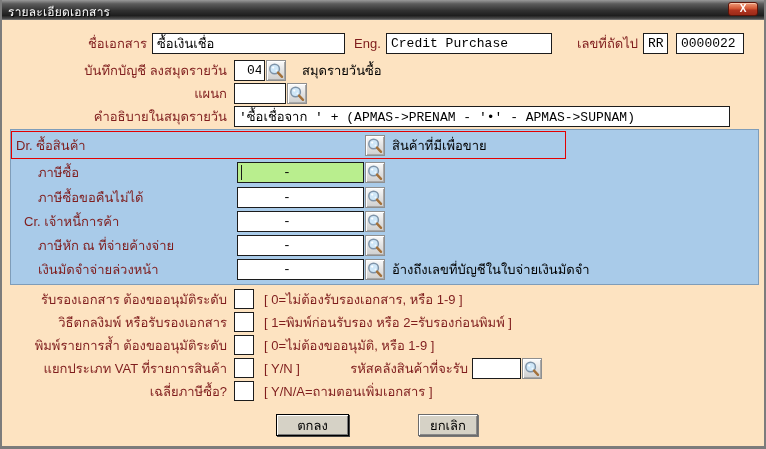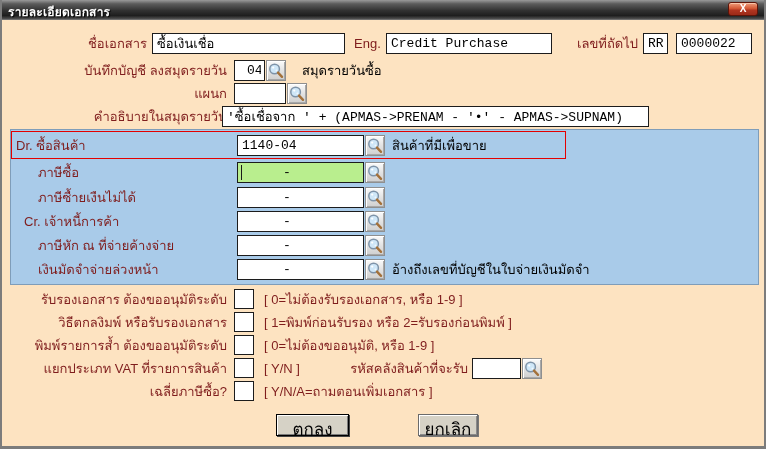--- a/index.html
+++ b/index.html
@@ -2,21 +2,21 @@
 <html><head>
 <meta charset="utf-8">
 <style>
   html,body{margin:0;padding:0;background:#ffffff;font-family:"Liberation Sans","DejaVu Sans",sans-serif;}
   .win{position:relative;width:766px;height:449px;background:#fde3c1;overflow:hidden;
        box-sizing:border-box;border-left:2px solid #7c7c7c;border-right:2px solid #7c7c7c;border-bottom:3px solid #7c7c7c;}
   
   .titlebar{position:absolute;left:-2px;top:0;width:768px;height:19px;
     background:linear-gradient(180deg,#9a9a9a 0%,#5c5c5c 20%,#323232 55%,#1e1e1e 82%,#515151 100%);
     border-bottom:1px solid #6e6e6e;}
-  .title-text{position:absolute;left:8px;top:2px;color:#ffffff;font-size:12px;font-weight:bold;
+  .title-text{position:absolute;left:8px;top:2px;color:#ffffff;font-size:12px;font-weight:normal;
     text-shadow:1px 1px 1px #000;letter-spacing:.2px;text-align:center;}
   .close-btn{position:absolute;left:728px;top:2px;width:30px;height:14px;
     background:linear-gradient(180deg,#ef9d7c 0%,#d55a36 45%,#b03520 60%,#9c2a18 100%);
     border:1px solid #5e1408;border-radius:3px;color:#fff;font-size:10px;font-weight:bold;
     line-height:12px;text-align:center;padding:0;cursor:pointer;box-shadow:inset 0 1px 0 #f8c4a8;}
   
   .lbl{position:absolute;height:21px;line-height:21px;font-size:13px;color:#7f1d1d;white-space:nowrap;}
   .r{text-align:right;}
   .inp{position:absolute;height:21px;box-sizing:border-box;border:1px solid #1c1c1c;background:#fff;
     font-family:Liberation Mono, monospace;font-size:13px;color:#000;padding:0 3px 0 4px;outline:none;}
@@ -29,42 +29,42 @@
     background:linear-gradient(180deg,#fbfbfb 0%,#e3e3e3 50%,#cfcfcf 100%);
     border:1px solid #8f8f8f;box-shadow:inset 1px 1px 0 #ffffff, inset -1px -1px 0 #a8a8a8;cursor:pointer;}
   .zbtn svg{display:block;margin:0 auto;}
   
   .panel{position:absolute;left:8px;top:129px;width:749px;height:156px;background:#a9cbe9;
     box-sizing:border-box;border:1px solid #7f9db9;}
   .redbox{position:absolute;left:9px;top:131px;width:555px;height:28px;border:1px solid #e40000;
     box-sizing:border-box;background:transparent;}
   .note{position:absolute;height:21px;line-height:21px;font-size:13px;color:#000;white-space:nowrap;}
   
-  .btn{position:absolute;height:22px;box-sizing:border-box;background:#d6d2c6;font-size:17px;color:#000;
+  .btn{position:absolute;height:22px;box-sizing:border-box;background:#d6d2c6;font-size:13px;color:#000;
     font-family:"Liberation Sans","DejaVu Sans",sans-serif;padding:0;cursor:pointer;
     border:1px solid #6b6b6b;box-shadow:inset 1px 1px 0 #ffffff, inset -1px -1px 0 #8a8a8a, 1px 1px 0 #777;}
   .btn.default{border:1px solid #000;box-shadow:inset 1px 1px 0 #ffffff, inset -1px -1px 0 #7a7a7a, 1px 1px 0 #444;}
 </style>
 </head>
 <body>
 
 <div class="win">
 
   <div class="titlebar">
     <span class="title-text">รายละเอียดเอกสาร</span>
     <button class="close-btn">X</button>
   </div>
 
   <span class="lbl r" style="left:0;top:33px;width:145px">ชื่อเอกสาร</span>
   <input class="inp" style="left: 150px; top: 33px; width: 193px;" value="ซื้อเงินเชื่อ">
   <span class="lbl" style="left:352px;top:33px">Eng.</span>
   <input class="inp" style="left: 384px; top: 33px; width: 166px;" value="Credit Purchase">
   <span class="lbl r" style="left:556px;top:33px;width:80px">เลขที่ถัดไป</span>
   <input class="inp" style="left: 641px; top: 33px; width: 25px;" value="RR">
-  <input class="inp" style="left: 674px; top: 33px; width: 76px;" value="0000022">
+  <input class="inp" style="left: 674px; top: 33px; width: 68px;" value="0000022">
 
   <span class="lbl r" style="left:0;top:60px;width:225px">บันทึกบัญชี ลงสมุดรายวัน</span>
   <input class="inp" style="left: 232px; top: 60px; width: 31px; padding-left: 12px;" value="04">
   <button class="zbtn" style="left:264px;top:60px">
     <svg viewBox="0 0 18 18" width="18" height="18">
       <circle cx="7.6" cy="7" r="4.8" fill="#cfe7f8" stroke="#7e93a8" stroke-width="1.5"></circle>
       <circle cx="6.2" cy="5.6" r="1.1" fill="#ffffff" opacity="0.95"></circle>
       <circle cx="9.4" cy="8.4" r="0.9" fill="#ffffff" opacity="0.7"></circle>
       <line x1="11" y1="10.6" x2="15" y2="14.8" stroke="#a4713a" stroke-width="2.4" stroke-linecap="round"></line>
     </svg>
@@ -76,27 +76,26 @@
   <button class="zbtn" style="left:285px;top:83px">
     <svg viewBox="0 0 18 18" width="18" height="18">
       <circle cx="7.6" cy="7" r="4.8" fill="#cfe7f8" stroke="#7e93a8" stroke-width="1.5"></circle>
       <circle cx="6.2" cy="5.6" r="1.1" fill="#ffffff" opacity="0.95"></circle>
       <circle cx="9.4" cy="8.4" r="0.9" fill="#ffffff" opacity="0.7"></circle>
       <line x1="11" y1="10.6" x2="15" y2="14.8" stroke="#a4713a" stroke-width="2.4" stroke-linecap="round"></line>
     </svg>
   </button>
 
   <span class="lbl r" style="left:0;top:106px;width:225px">คำอธิบายในสมุดรายวัน</span>
-  <input class="inp" style="left: 220px; top: 106px; width: 427px;" value="'ซื้อเชื่อจาก ' + (APMAS-&gt;PRENAM - '•' - APMAS-&gt;SUPNAM)">
+  <input class="inp" style="left: 232px; top: 106px; width: 496px;" value="'ซื้อเชื่อจาก ' + (APMAS-&gt;PRENAM - '•' - APMAS-&gt;SUPNAM)">
 
   <div class="panel"></div>
   <div class="redbox"></div>
 
   <span class="lbl" style="left:14px;top:135px">Dr. ซื้อสินค้า</span>
-  <input class="inp" style="left: 235px; top: 135px; width: 127px;" value="1140-04">
   <button class="zbtn" style="left:363px;top:135px">
     <svg viewBox="0 0 18 18" width="18" height="18">
       <circle cx="7.6" cy="7" r="4.8" fill="#cfe7f8" stroke="#7e93a8" stroke-width="1.5"></circle>
       <circle cx="6.2" cy="5.6" r="1.1" fill="#ffffff" opacity="0.95"></circle>
       <circle cx="9.4" cy="8.4" r="0.9" fill="#ffffff" opacity="0.7"></circle>
       <line x1="11" y1="10.6" x2="15" y2="14.8" stroke="#a4713a" stroke-width="2.4" stroke-linecap="round"></line>
     </svg>
   </button>
   <span class="note" style="left:390px;top:135px">สินค้าที่มีเพื่อขาย</span>
 
@@ -105,21 +104,21 @@
   <span class="caret" style="left:239px;top:165px"></span>
   <button class="zbtn" style="left:363px;top:162px">
     <svg viewBox="0 0 18 18" width="18" height="18">
       <circle cx="7.6" cy="7" r="4.8" fill="#cfe7f8" stroke="#7e93a8" stroke-width="1.5"></circle>
       <circle cx="6.2" cy="5.6" r="1.1" fill="#ffffff" opacity="0.95"></circle>
       <circle cx="9.4" cy="8.4" r="0.9" fill="#ffffff" opacity="0.7"></circle>
       <line x1="11" y1="10.6" x2="15" y2="14.8" stroke="#a4713a" stroke-width="2.4" stroke-linecap="round"></line>
     </svg>
   </button>
 
-  <span class="lbl" style="left:36px;top:187px">ภาษีซื้ายเงืนไม่ได้</span>
+  <span class="lbl" style="left:36px;top:187px">ภาษีซื้อขอคืนไม่ได้</span>
   <input class="inp dash" style="left: 235px; top: 187px; width: 127px;" value="-">
   <button class="zbtn" style="left:363px;top:187px">
     <svg viewBox="0 0 18 18" width="18" height="18">
       <circle cx="7.6" cy="7" r="4.8" fill="#cfe7f8" stroke="#7e93a8" stroke-width="1.5"></circle>
       <circle cx="6.2" cy="5.6" r="1.1" fill="#ffffff" opacity="0.95"></circle>
       <circle cx="9.4" cy="8.4" r="0.9" fill="#ffffff" opacity="0.7"></circle>
       <line x1="11" y1="10.6" x2="15" y2="14.8" stroke="#a4713a" stroke-width="2.4" stroke-linecap="round"></line>
     </svg>
   </button>
 

